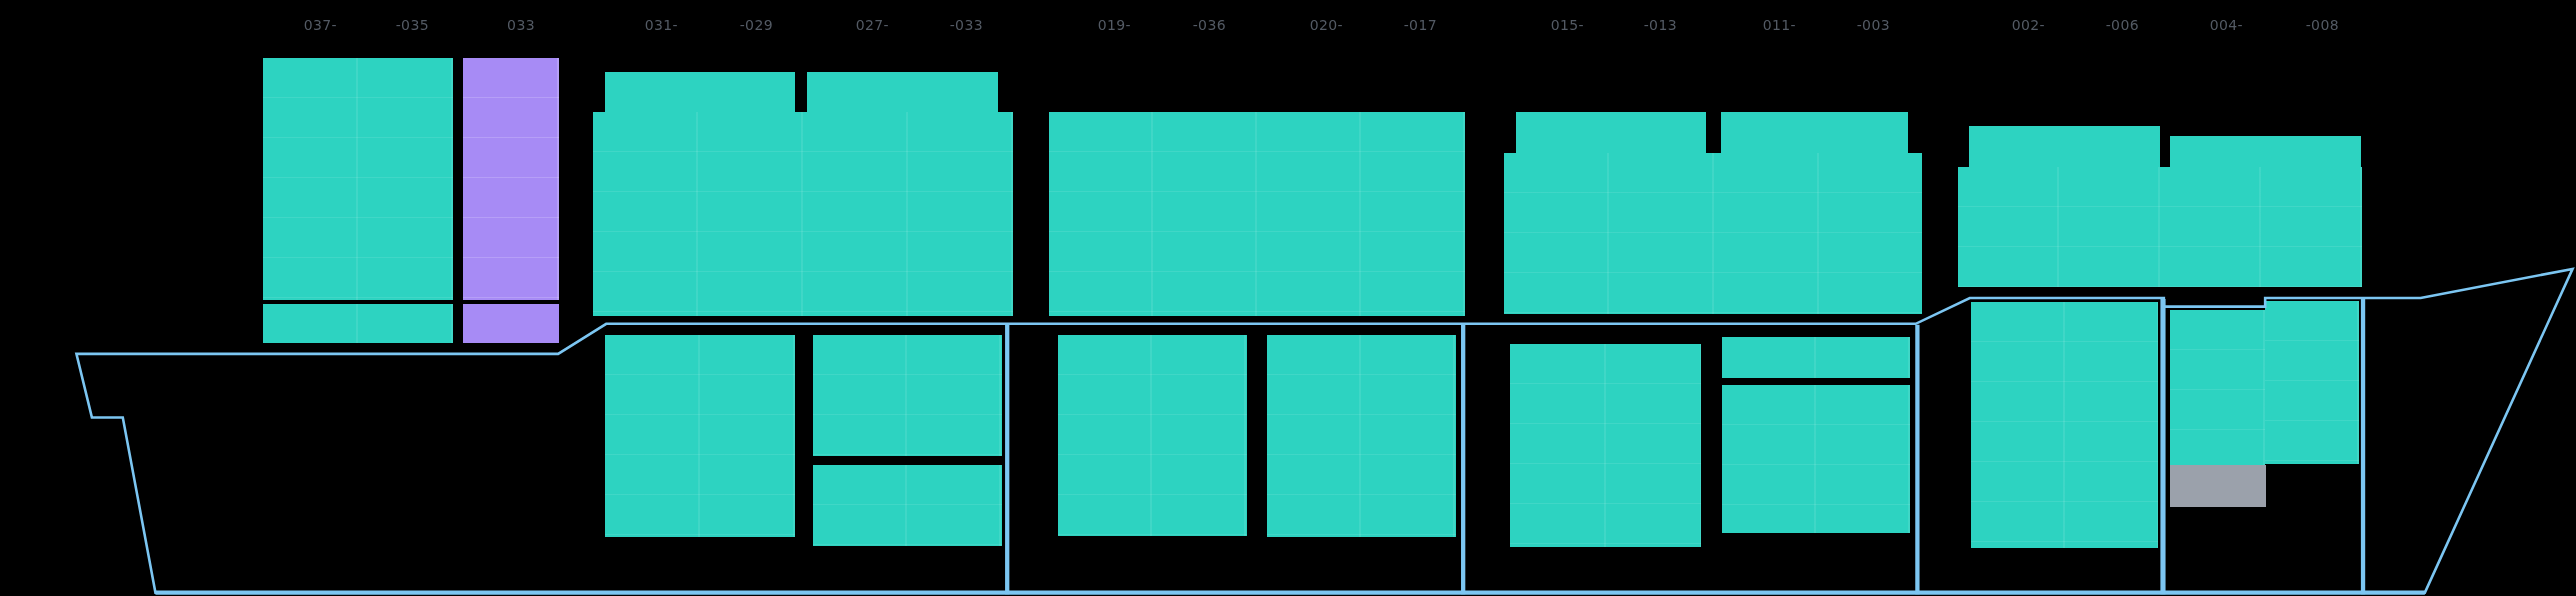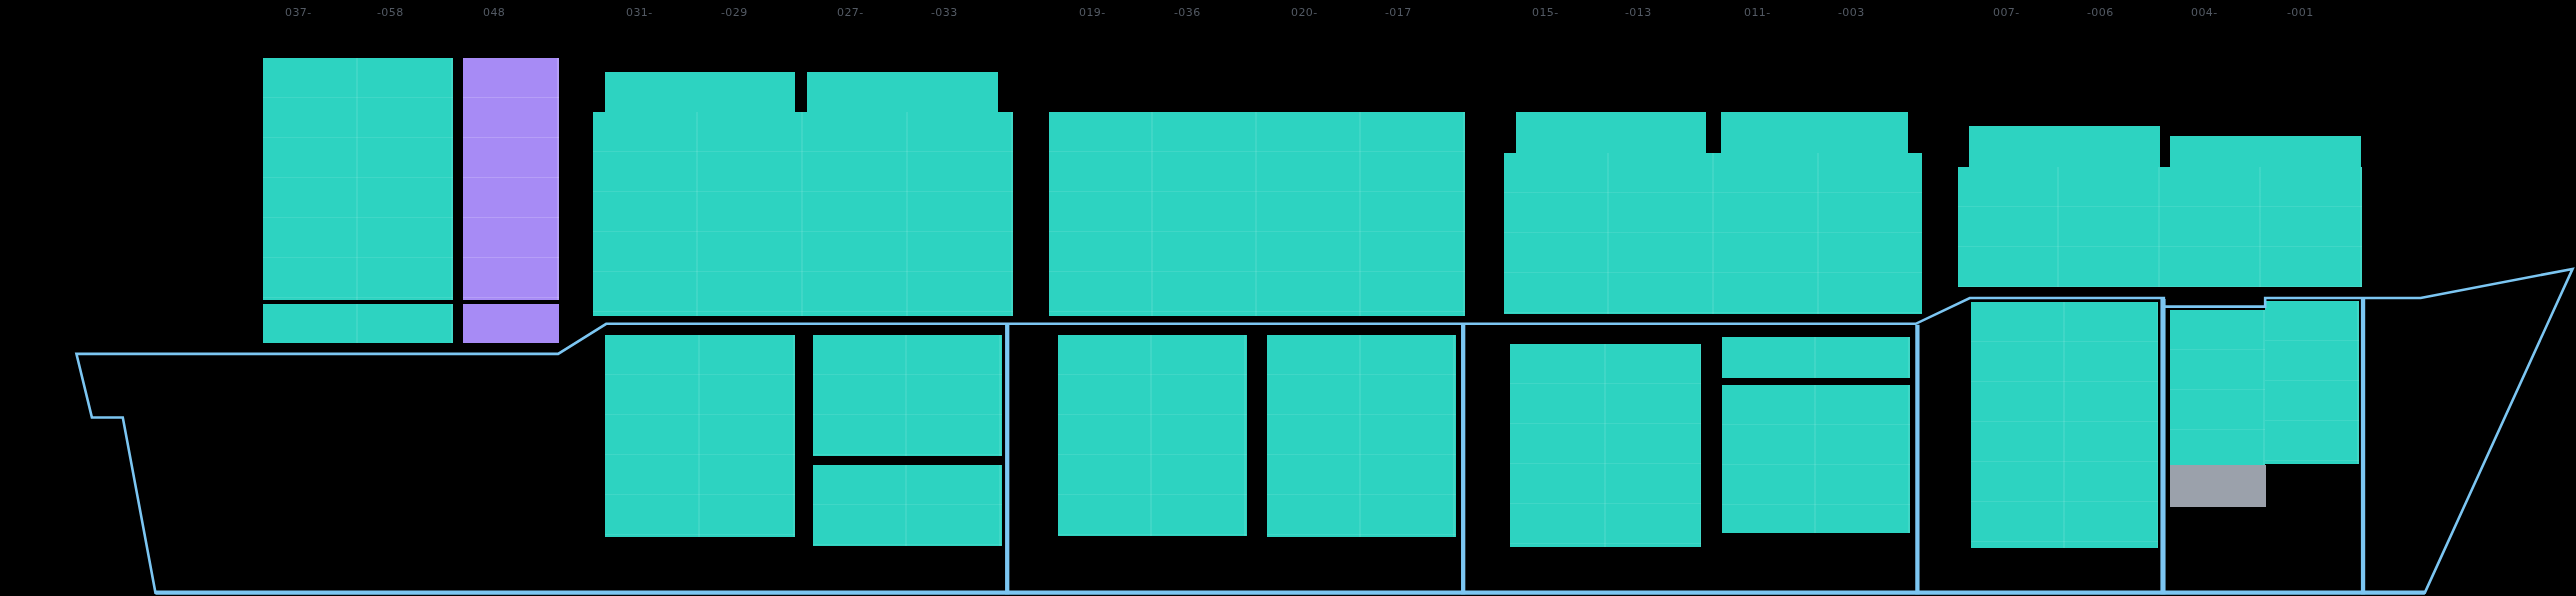--- a/index.html
+++ b/index.html
@@ -1,54 +1,54 @@
 <!DOCTYPE html>
 <html style="--bg: #000000; --teal: #2dd3c1; --purple: #a78bf5; --hull: #7cc6f2; --gray: #9ba1ab; --label: #535a64;font-size:13.7px"><head>
 <meta charset="utf-8">
 <style>
   html,body{margin:0;padding:0;background:#000;}
   .stage{position:relative;width:2576px;height:597px;background:var(--bg,#000);overflow:hidden;
          font-family:"DejaVu Sans", sans-serif;}
-  .bay-label{position:absolute;top:6px;width:52px;margin-left:-26px;text-align:left;
-             font-size:11px;letter-spacing:0.4px;color:var(--label);white-space:nowrap;}
+  .bay-label{position:absolute;top:17px;width:52px;margin-left:-26px;text-align:right;
+             font-size:14px;letter-spacing:0.4px;color:var(--label);white-space:nowrap;}
   .blk{position:absolute;}
   .teal{background:var(--teal);--ln:rgba(255,255,255,.09);}
   .purple{background:var(--purple);--ln:rgba(255,255,255,.17);}
   .gray{background:var(--gray);}
   .cell-grid{background-image:
       repeating-linear-gradient(to bottom, transparent 0 39px, var(--ln) 39px 40px),
       repeating-linear-gradient(to right, transparent 0 calc(var(--cw) - 1.7px), var(--ln) calc(var(--cw) - 1.7px) var(--cw));}
   .col-grid{background-image:
       repeating-linear-gradient(to right, transparent 0 calc(var(--cw) - 1.7px), var(--ln) calc(var(--cw) - 1.7px) var(--cw));}
   svg.hull{position:absolute;left:0;top:0;pointer-events:none;}
 </style>
 </head>
 <body>
 
 <div class="stage">
 
   <span class="bay-label" style="left:311px">037-</span>
-  <span class="bay-label" style="left:403px">-058</span>
-  <span class="bay-label" style="left:509px">048</span>
+  <span class="bay-label" style="left:403px">-035</span>
+  <span class="bay-label" style="left:509px">033</span>
   <span class="bay-label" style="left:652px">031-</span>
   <span class="bay-label" style="left:747px">-029</span>
   <span class="bay-label" style="left:863px">027-</span>
   <span class="bay-label" style="left:957px">-033</span>
   <span class="bay-label" style="left:1105px">019-</span>
   <span class="bay-label" style="left:1200px">-036</span>
   <span class="bay-label" style="left:1317px">020-</span>
   <span class="bay-label" style="left:1411px">-017</span>
   <span class="bay-label" style="left:1558px">015-</span>
   <span class="bay-label" style="left:1651px">-013</span>
   <span class="bay-label" style="left:1770px">011-</span>
   <span class="bay-label" style="left:1864px">-003</span>
-  <span class="bay-label" style="left:2019px">007-</span>
+  <span class="bay-label" style="left:2019px">002-</span>
   <span class="bay-label" style="left:2113px">-006</span>
   <span class="bay-label" style="left:2217px">004-</span>
-  <span class="bay-label" style="left:2313px">-001</span>
+  <span class="bay-label" style="left:2313px">-008</span>
 
   <div class="blk teal cell-grid" style="left:263px;top:58px;width:190px;height:242px;--cw:95px"></div>
   <div class="blk teal col-grid" style="left:263px;top:304px;width:190px;height:39px;--cw:95px"></div>
 
   <div class="blk purple cell-grid" style="left:463px;top:58px;width:96px;height:242px;--cw:96px"></div>
   <div class="blk purple" style="left:463px;top:304px;width:96px;height:39px"></div>
 
   <div class="blk teal" style="left:605px;top:72px;width:190px;height:41px"></div>
   <div class="blk teal" style="left:807px;top:72px;width:191px;height:41px"></div>
   <div class="blk teal cell-grid" style="left:593px;top:112px;width:420px;height:204px;--cw:105px"></div>

